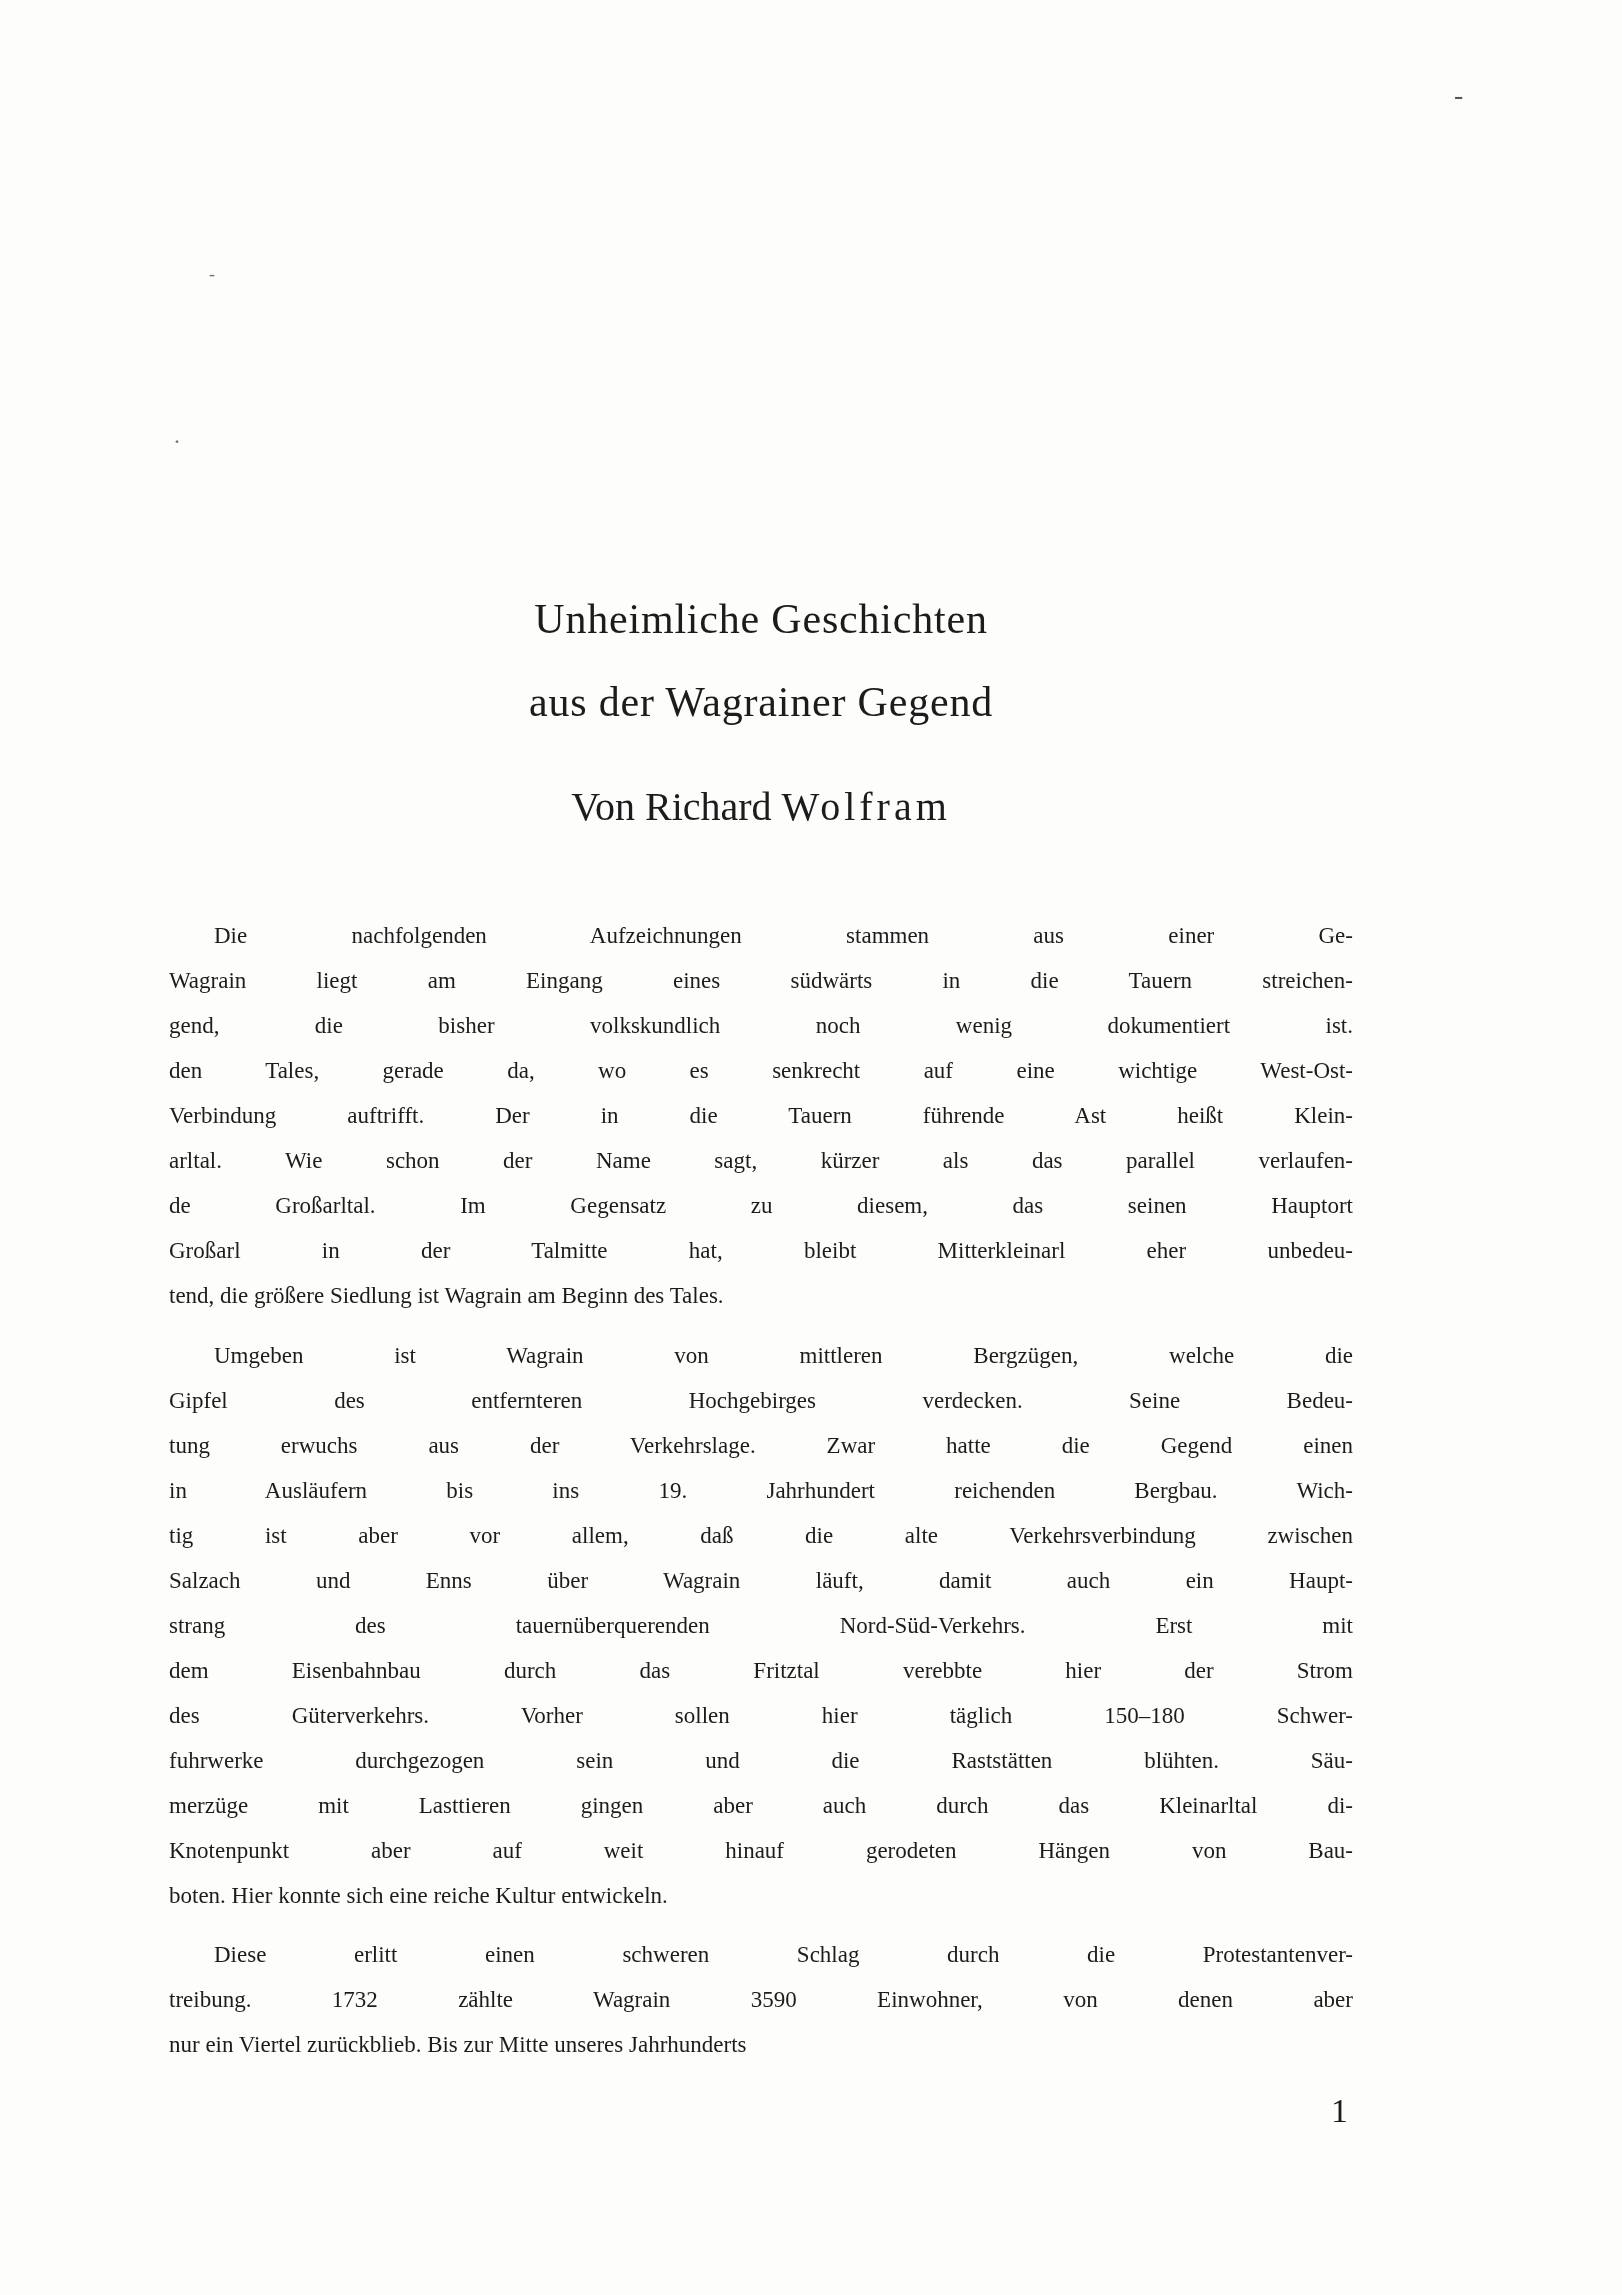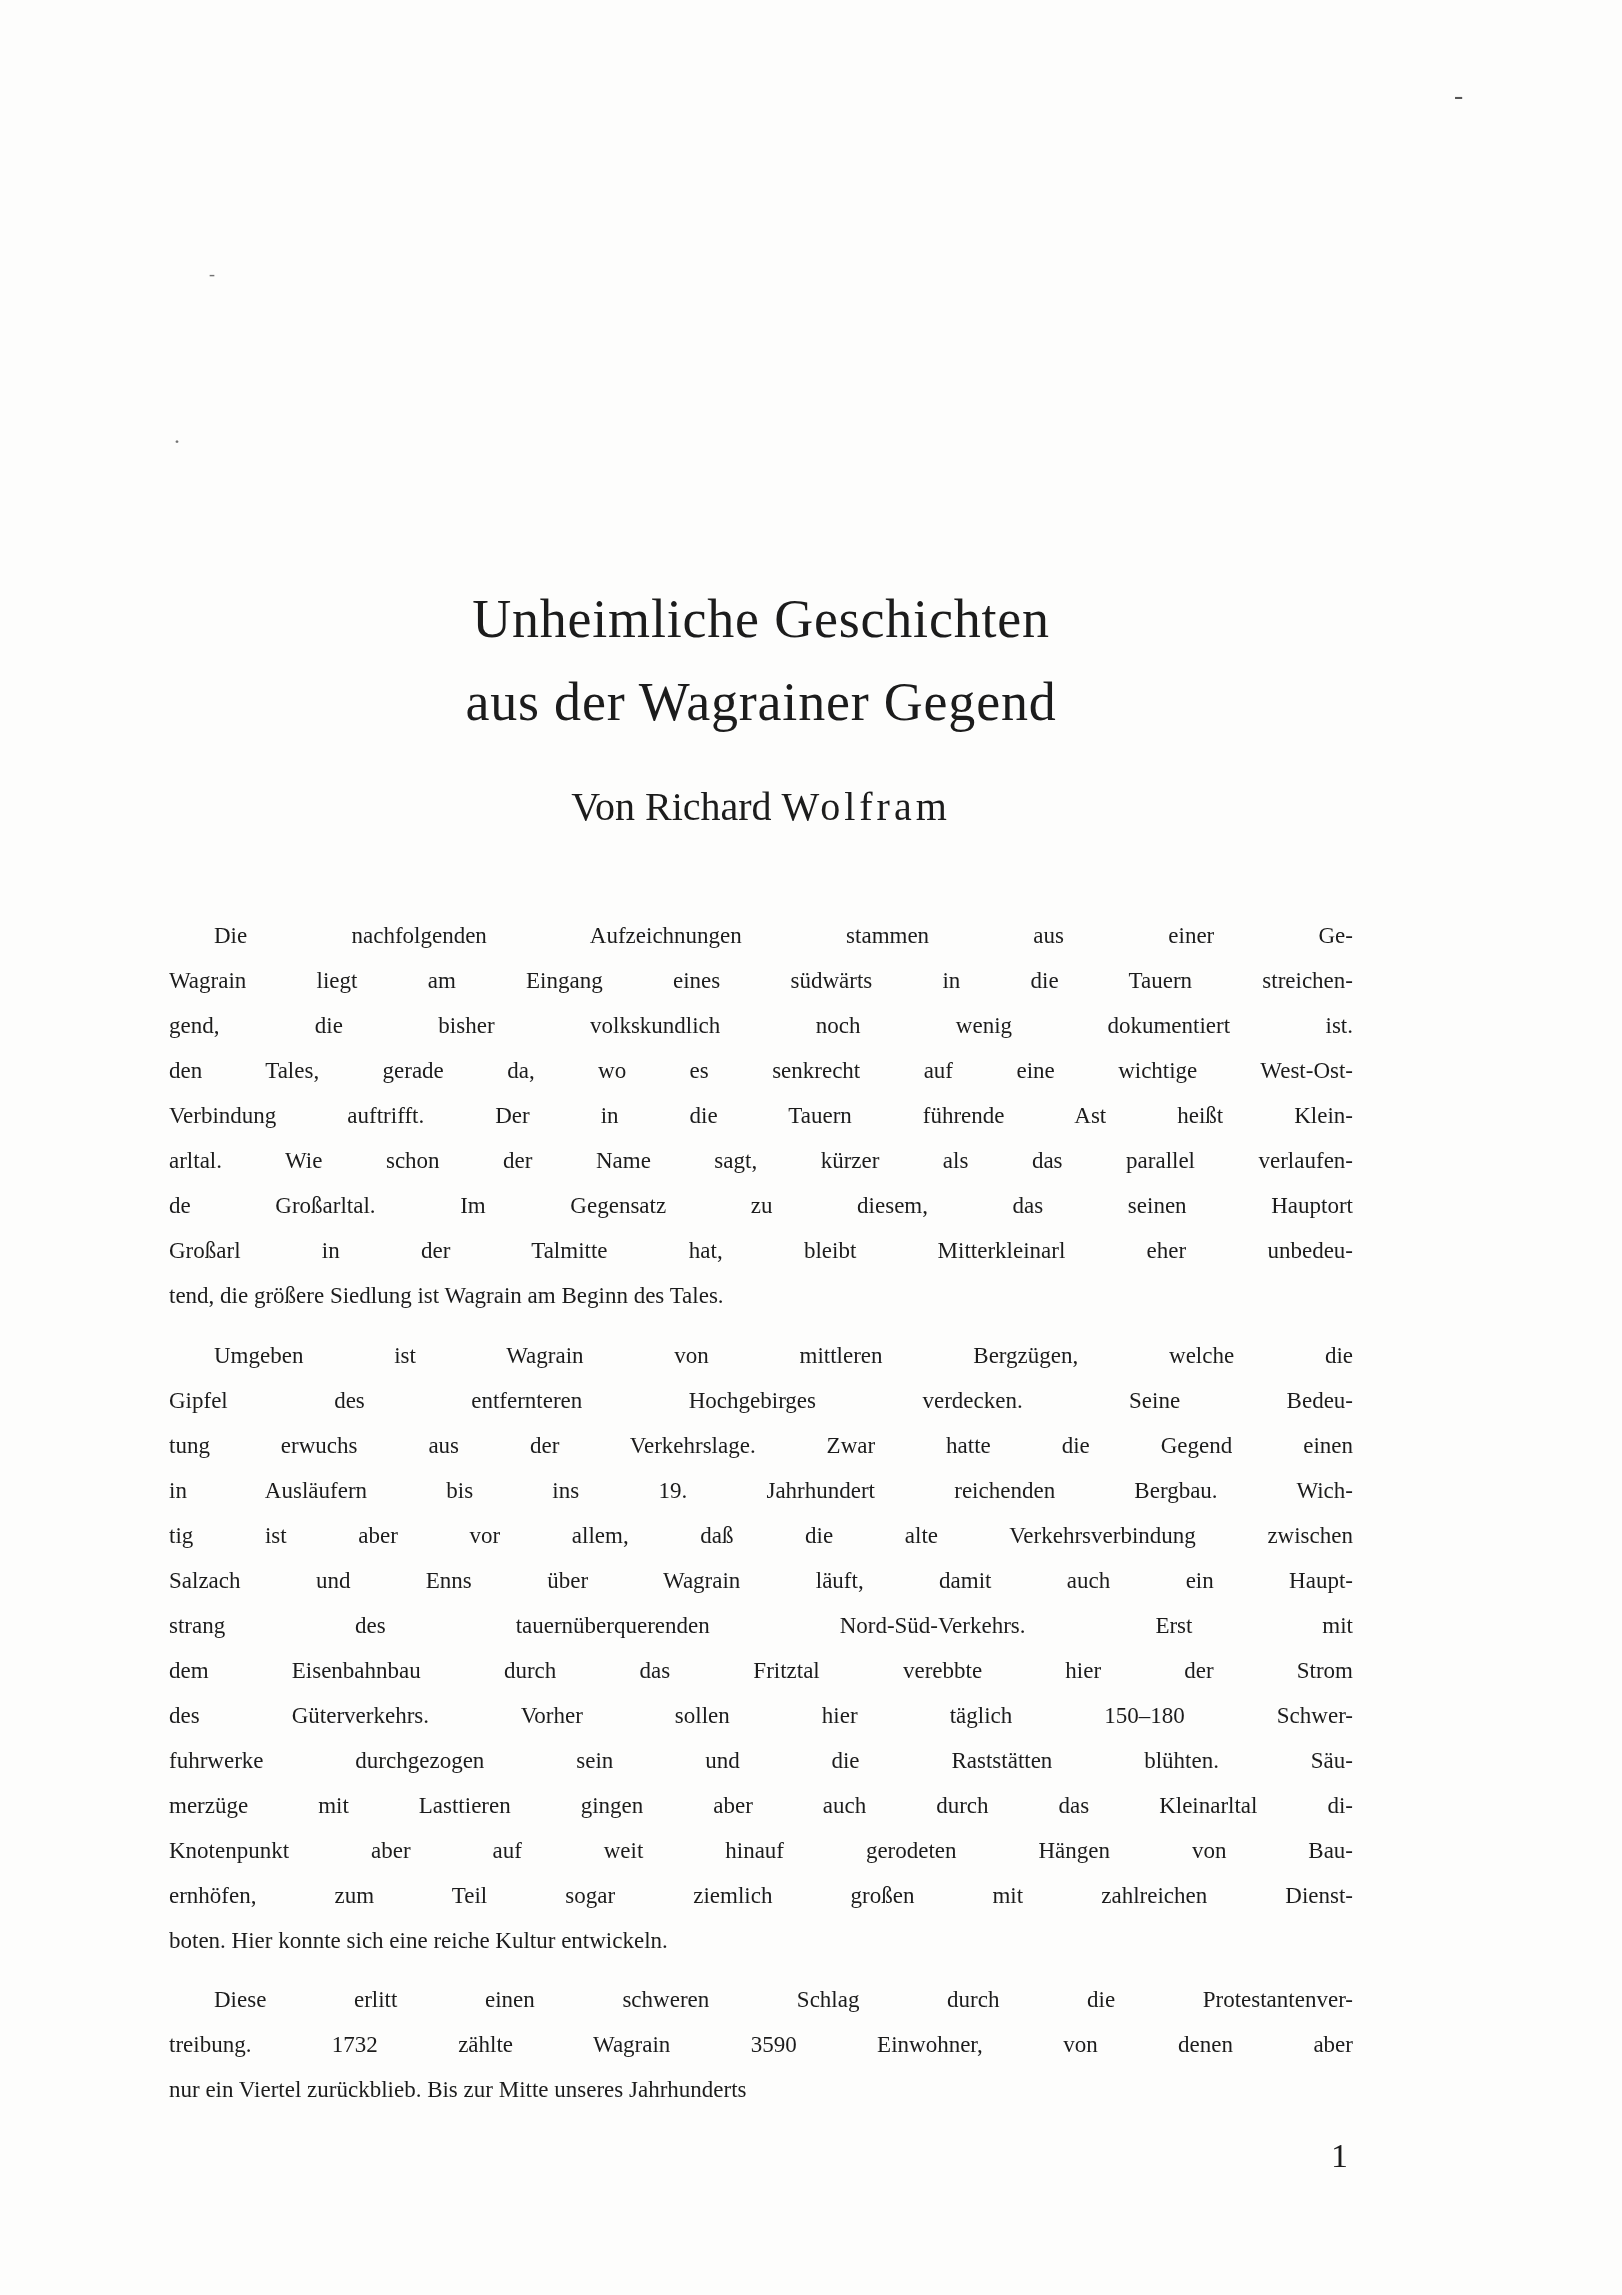--- a/index.html
+++ b/index.html
@@ -26,21 +26,21 @@
   }
   .content{
     position:absolute;
     left:169px;
     top:0;
     width:1184px;
   }
   .title{
     margin-top:578px;
     text-align:center;
-    font-size:54px;
+    font-size:42px;
     line-height:83px;
     font-weight:400;
     letter-spacing:0.8px;
   }
   .byline{
     margin-top:42px;
     text-align:center;
     font-size:40px;
     line-height:41px;
   }
@@ -122,21 +122,20 @@
           <div class="text-line">tung erwuchs aus der Verkehrslage. Zwar hatte die Gegend einen</div>
           <div class="text-line">in Ausläufern bis ins 19. Jahrhundert reichenden Bergbau. Wich-</div>
           <div class="text-line">tig ist aber vor allem, daß die alte Verkehrsverbindung zwischen</div>
           <div class="text-line">Salzach und Enns über Wagrain läuft, damit auch ein Haupt-</div>
           <div class="text-line">strang des tauernüberquerenden Nord-Süd-Verkehrs. Erst mit</div>
           <div class="text-line">dem Eisenbahnbau durch das Fritztal verebbte hier der Strom</div>
           <div class="text-line">des Güterverkehrs. Vorher sollen hier täglich 150–180 Schwer-</div>
           <div class="text-line">fuhrwerke durchgezogen sein und die Raststätten blühten. Säu-</div>
           <div class="text-line">merzüge mit Lasttieren gingen aber auch durch das Kleinarltal di-</div>
           <div class="text-line">Knotenpunkt aber auf weit hinauf gerodeten Hängen von Bau-</div>
-          <div class="text-line">ernhöfen, zum Teil sogar ziemlich großen mit zahlreichen Dienst-</div>
           <div class="text-line last-line">boten. Hier konnte sich eine reiche Kultur entwickeln.</div>
         </div>
         <div class="paragraph">
           <div class="text-line first-line">Diese erlitt einen schweren Schlag durch die Protestantenver-</div>
           <div class="text-line">treibung. 1732 zählte Wagrain 3590 Einwohner, von denen aber</div>
           <div class="text-line last-line">nur ein Viertel zurückblieb. Bis zur Mitte unseres Jahrhunderts</div>
         </div>
       </div>
 
     <div class="page-number">1</div>

